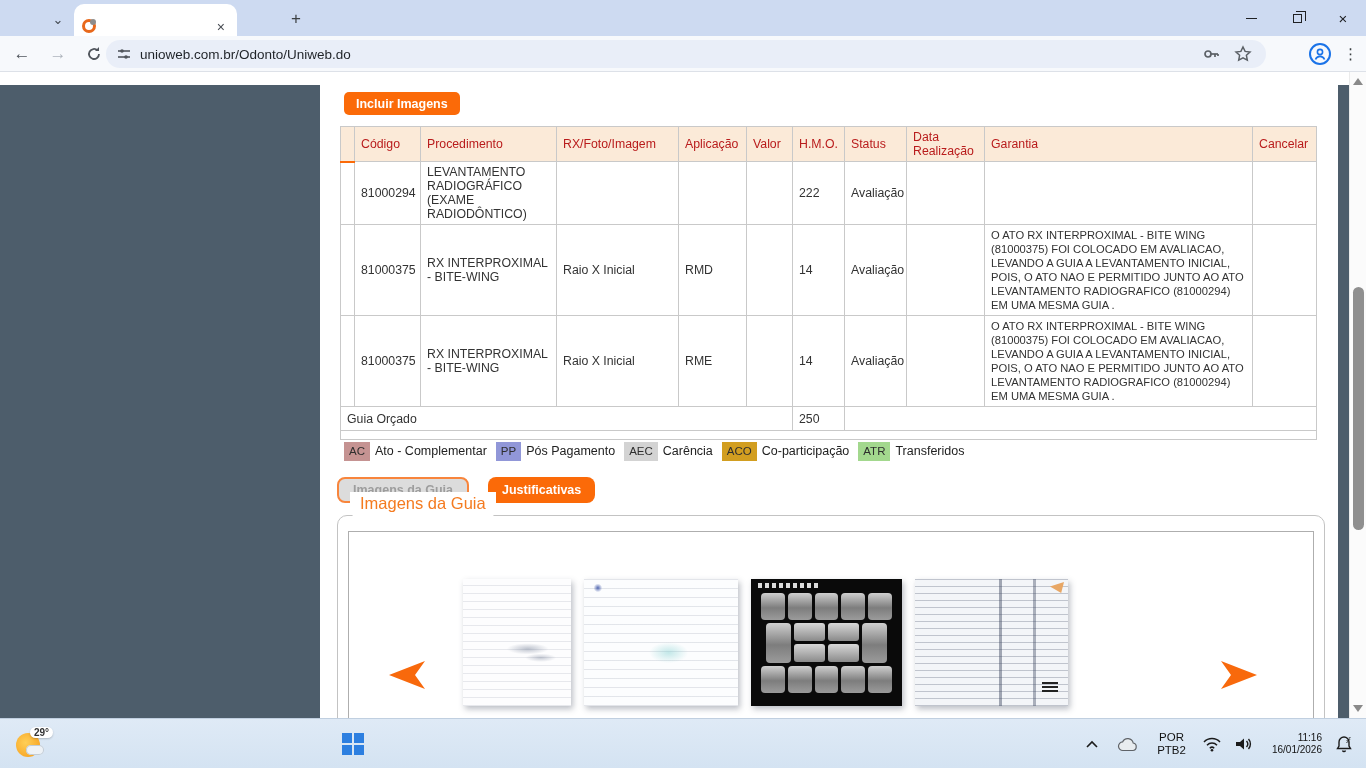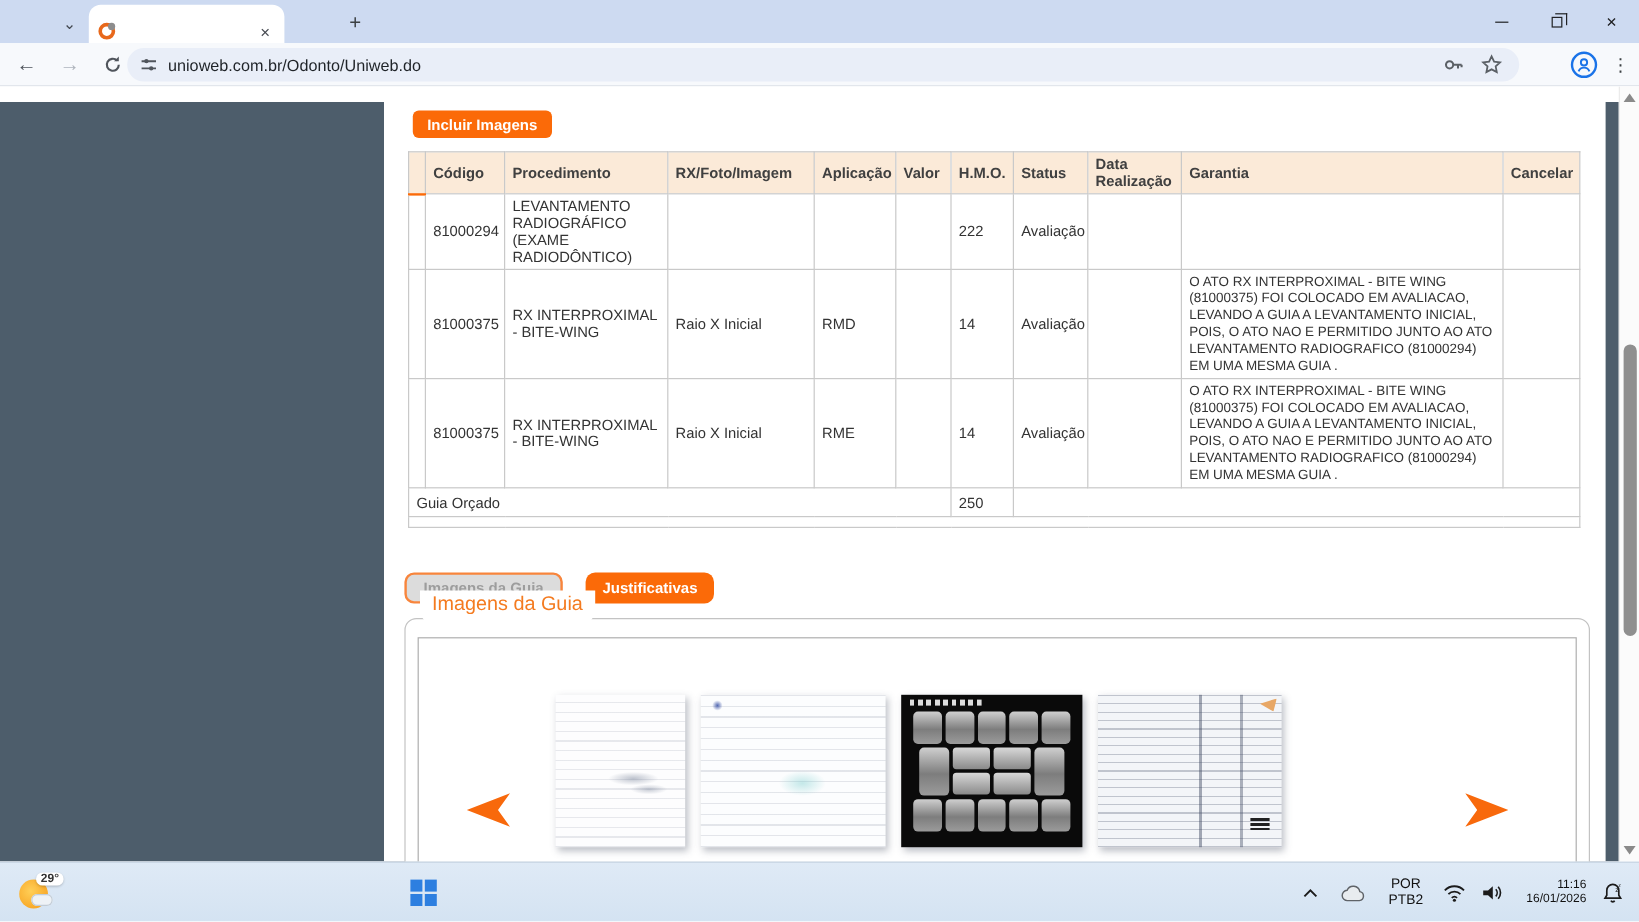--- a/index.html
+++ b/index.html
@@ -46,21 +46,21 @@
   .sb-thumb { position:absolute; left:3px; top:215px; width:11px; height:243px; background:#8f8f8f; border-radius:6px; cursor:pointer; }
 
   
   .btn-orange { position:absolute; top:7px; height:23px; background:#fb6a08; color:#fff; font-weight:bold; font-size:12.5px; border:none; border-radius:5px; padding:0 12px; cursor:pointer; }
   #btn-incluir { left:24px; }
   #btn-visualizar { left:143px; }
 
   
   .grid { position:absolute; left:20px; top:41px; width:976px; border-collapse:collapse; table-layout:fixed; font-size:12.3px; color:#333; }
   .grid th, .grid td { border:1px solid #c9c9c9; padding:3px 6px; vertical-align:middle; overflow:hidden; }
-  .grid thead th { background:#fbead8; font-weight:bold; text-align:left; height:31px; color:#404040; }
+  .grid thead th { background:#fbead8; font-weight:normal; text-align:left; height:31px; color:#b91c1c; }
   .grid th.ind { border-bottom:2px solid #fb6a08; }
   .grid td.ind { background:#fff; }
   .c-garantia { font-size:11.2px; line-height:1.25; }
   .row-proc { height:62px; }
   .row-bw { height:89px; }
   .row-total td { height:24px; font-size:12.3px; }
   .row-empty td { height:9px; border-top:none; }
 
   
   .legend { position:absolute; left:24px; top:356px; display:flex; align-items:center; height:20px; white-space:nowrap; }
@@ -314,20 +314,32 @@
             <td colspan="6">Guia Orçado</td>
             <td>250</td>
             <td colspan="4"></td>
           </tr>
           <tr class="row-empty">
             <td colspan="11"></td>
           </tr>
         </tbody>
       </table>
 
+      <div class="legend">
+        <span class="lg-badge" style="background: rgb(197, 147, 146);">AC</span>
+        <span class="lg-label">Ato - Complementar</span>
+        <span class="lg-badge" style="background: rgb(145, 151, 216);">PP</span>
+        <span class="lg-label">Pós Pagamento</span>
+        <span class="lg-badge" style="background: rgb(211, 211, 211);">AEC</span>
+        <span class="lg-label">Carência</span>
+        <span class="lg-badge" style="background: rgb(210, 158, 32);">ACO</span>
+        <span class="lg-label">Co-participação</span>
+        <span class="lg-badge" style="background: rgb(163, 216, 142);">ATR</span>
+        <span class="lg-label">Transferidos</span>
+      </div>
 
       <div class="tabs-row">
         <div class="ptab ptab-active">Imagens da Guia</div>
         <div class="ptab ptab-orange">Justificativas</div>
       </div>
 
       <div class="panel">
         <div class="panel-title">Imagens da Guia</div>
         <div class="carousel-box">
 

